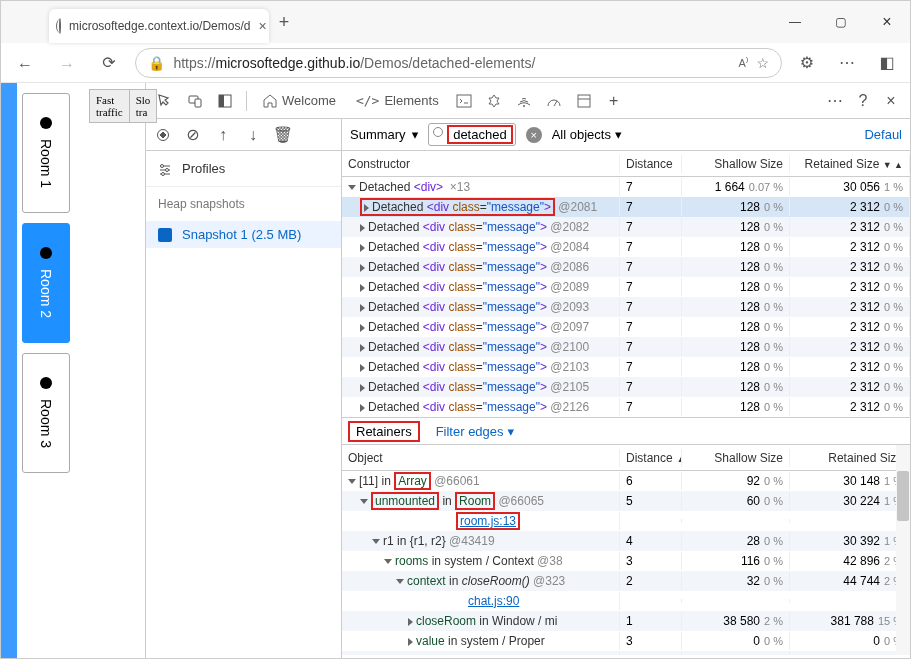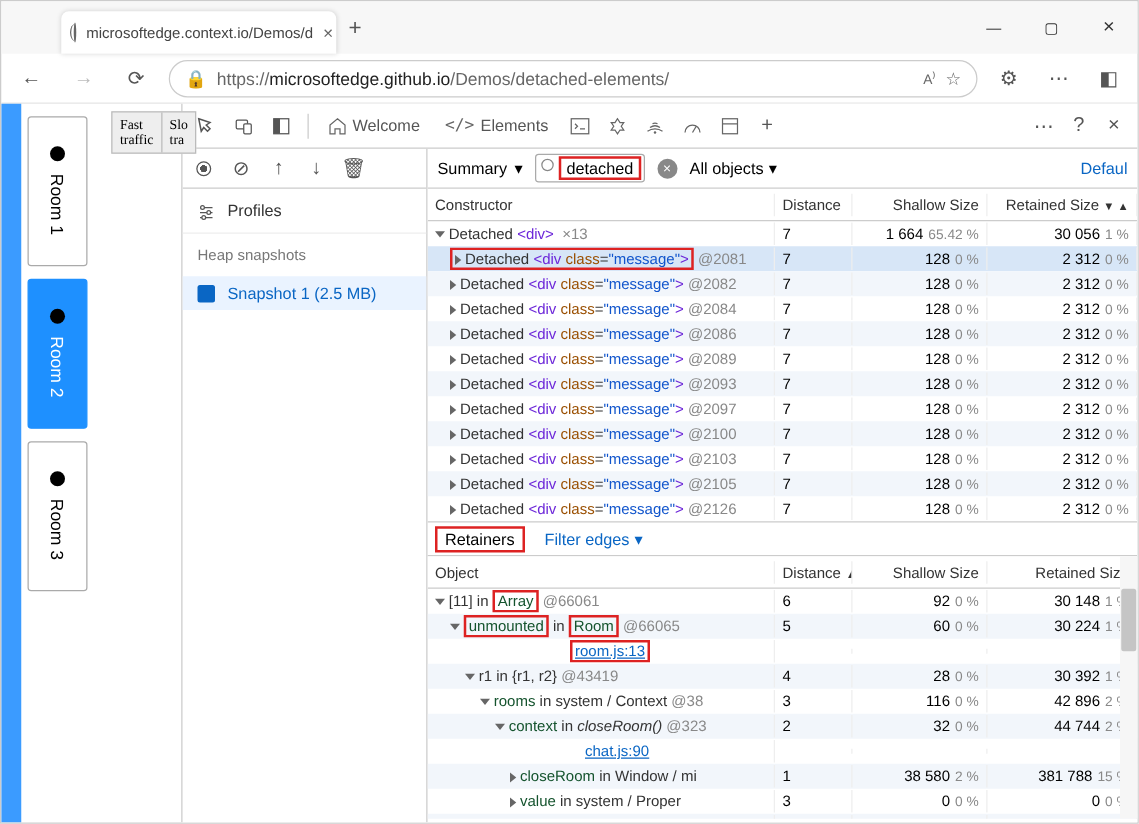--- a/index.html
+++ b/index.html
@@ -263,21 +263,21 @@
         <div class="tbl" style="flex:0 0 auto;">
           <div class="thead">
             <div class="c-cons">Constructor</div>
             <div class="c-dist">Distance</div>
             <div class="c-sh">Shallow Size</div>
             <div class="c-ret"><span>Retained Size</span> <span style="font-size:9px">▼ ▲</span></div>
           </div>
           <div class="trow">
             <div class="c-cons"><span class="tri d"></span>Detached <span class="tag">&lt;div&gt;</span>&nbsp;&nbsp;<span class="objid">×13</span></div>
             <div class="c-dist">7</div>
-            <div class="c-sh"><span>1 664</span><span class="pct">65.42 %</span></div>
+            <div class="c-sh"><span>1 664</span><span class="pct">0.07 %</span></div>
             <div class="c-ret"><span>30 056</span><span class="pct">1 %</span></div>
           </div>
           <div id="rows-container">
               <div class="trow sel">
                 <div class="c-cons" style="padding-left:18px"><span class="redframe"><span class="tri r"></span>Detached <span class="tag">&lt;div</span> <span class="attr">class</span>=<span class="val">"message"</span><span class="tag">&gt;</span></span> <span class="objid">@2081</span></div>
     <div class="c-dist">7</div>
     <div class="c-sh">128<span class="pct">0 %</span></div>
     <div class="c-ret">2 312<span class="pct">0 %</span></div>
               </div>
               <div class="trow alt">

